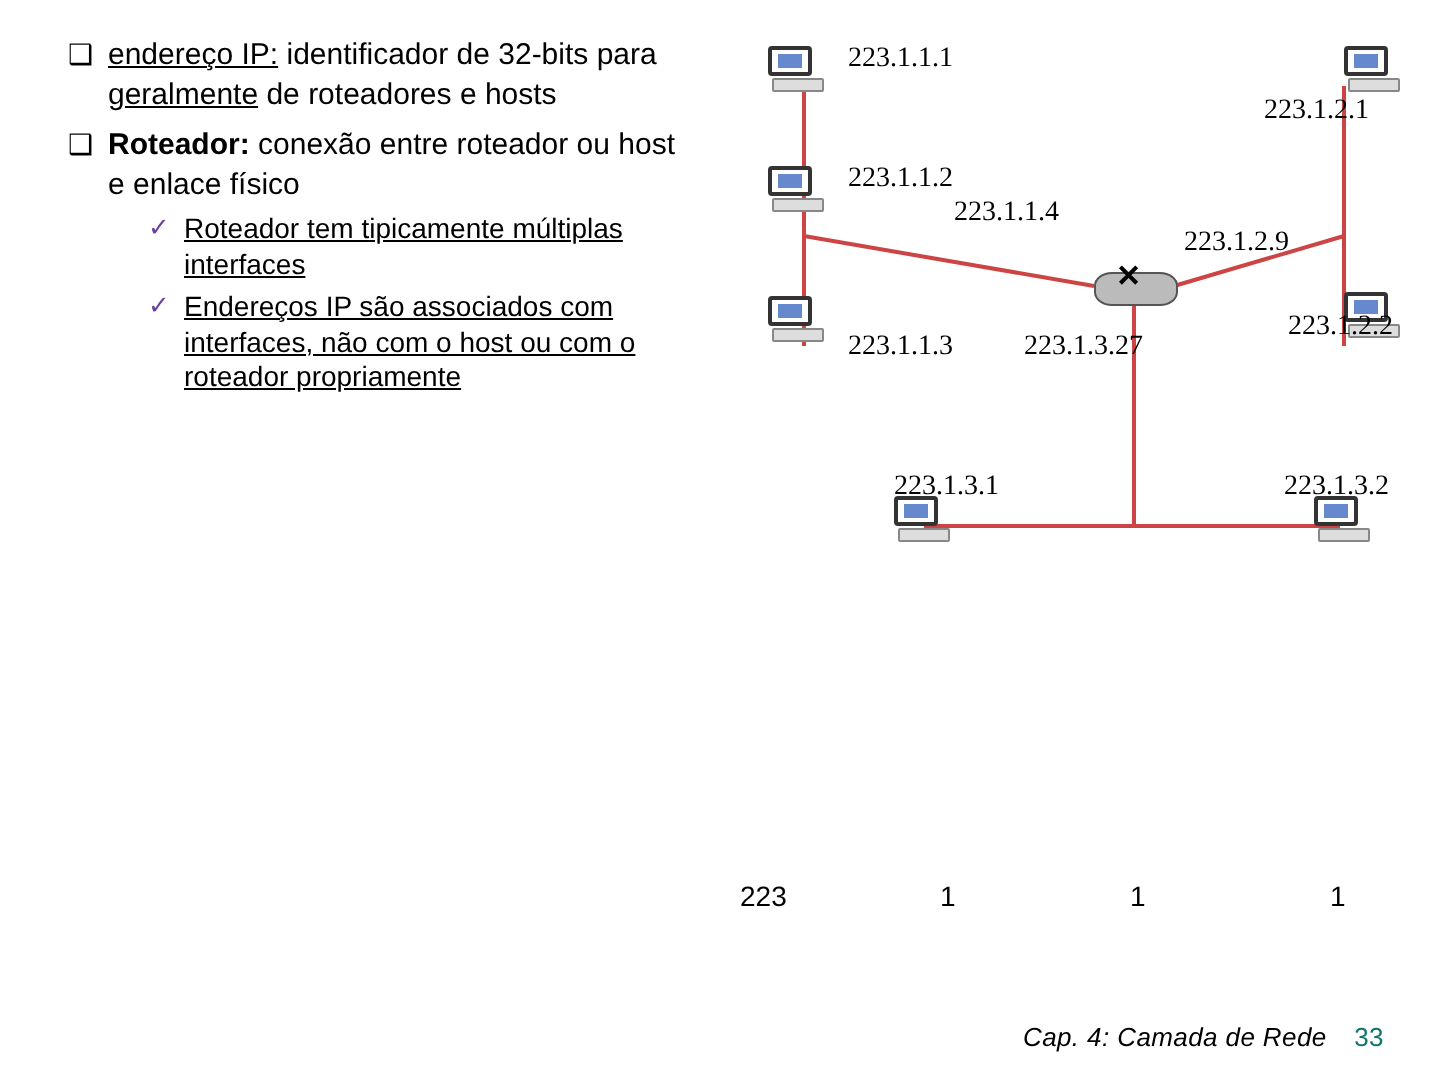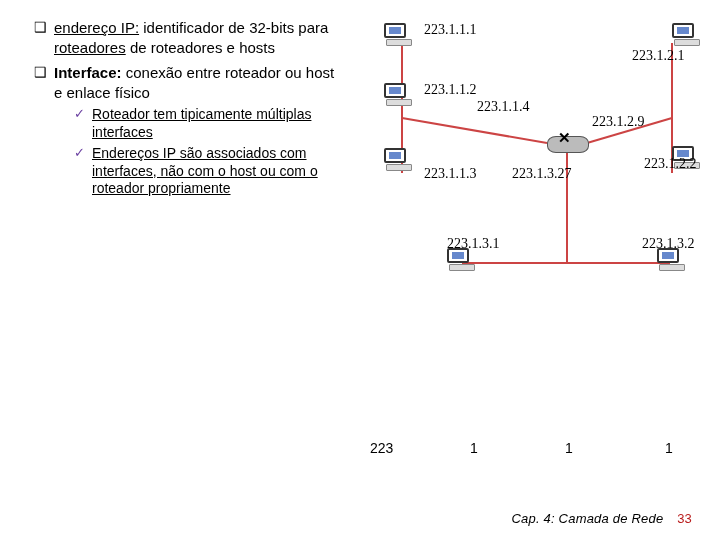--- a/index.html
+++ b/index.html
@@ -169,41 +169,41 @@
   .footer{
     position:absolute;
     right:28px;
     bottom:14px;
     font-size:13px;
     font-family: Arial, sans-serif;
     font-style: italic;
     letter-spacing:0.2px;
   }
   .footer .num{
-    color:#b91c1c;
+    color:#0f766e;
     font-style: normal;
     margin-left:10px;
     margin-top:18px;
   }
 </style>
 </head>
 <body>
 
 <div class="slide">
 
 
   <div class="columns">
 
     <div class="left">
       <ul class="main">
         <li>
-          <span class="u">endereço IP:</span><span> identificador de 32-bits para </span><span class="u">roteadores</span><span> de roteadores e hosts</span>
+          <span class="u">endereço IP:</span><span> identificador de 32-bits para </span><span class="u">geralmente</span><span> de roteadores e hosts</span>
         </li>
         <li>
-          <span class="b">Interface:</span><span> conexão entre roteador ou host e enlace físico</span>
+          <span class="b">Roteador:</span><span> conexão entre roteador ou host e enlace físico</span>
           <ul class="sub">
             <li>Roteador tem tipicamente múltiplas  interfaces</li>
             <li>Endereços IP são associados com interfaces, não com o host ou com o roteador propriamente</li>
           </ul>
         </li>
       </ul>
     </div>
 
     <div class="right">
       <div class="dia">

